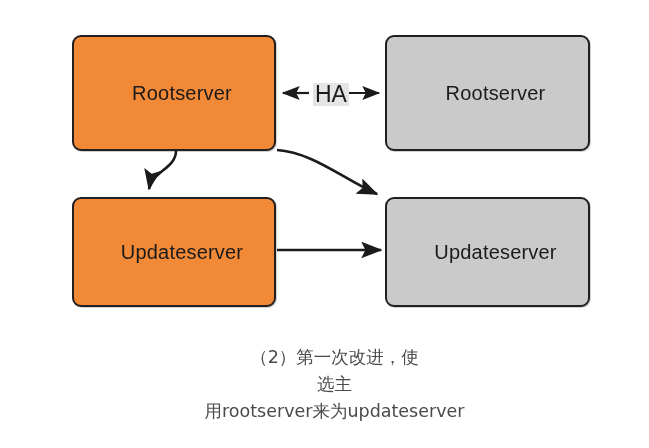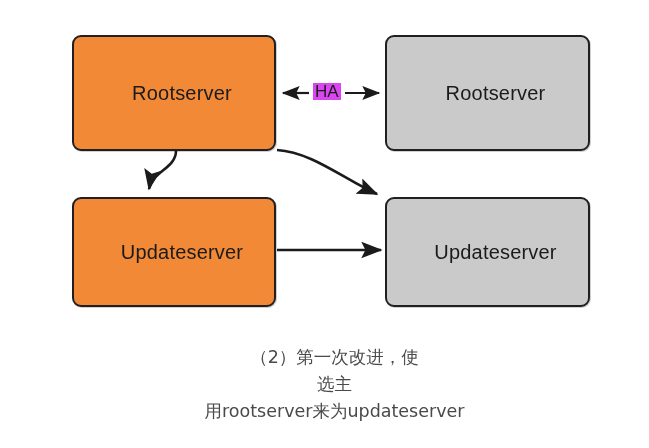--- a/index.html
+++ b/index.html
@@ -45,23 +45,23 @@
   .node.orange { background: #f18937; }
   .node.gray   { background: #cacaca; }
 
   #node-rootserver-primary   { left: 72px;  top: 35px;  width: 204px; height: 116px; }
   #node-rootserver-standby   { left: 385px; top: 35px;  width: 205px; height: 116px; }
   #node-updateserver-primary { left: 72px;  top: 197px; width: 204px; height: 110px; }
   #node-updateserver-standby { left: 385px; top: 197px; width: 205px; height: 110px; }
 
   .edge-label {
     position: absolute;
-    font-size: 17px;
+    font-size: 23px;
     color: #1b1b1b;
-    background: #d946ef;
+    background: #e5e5e5;
     padding: 0 2px;
     line-height: 1;
     white-space: nowrap;
   }
   #edge-label-ha { left: 313px; top: 83px; }
 
   #caption {
     position: absolute;
     left: 0;
     top: 344px;

